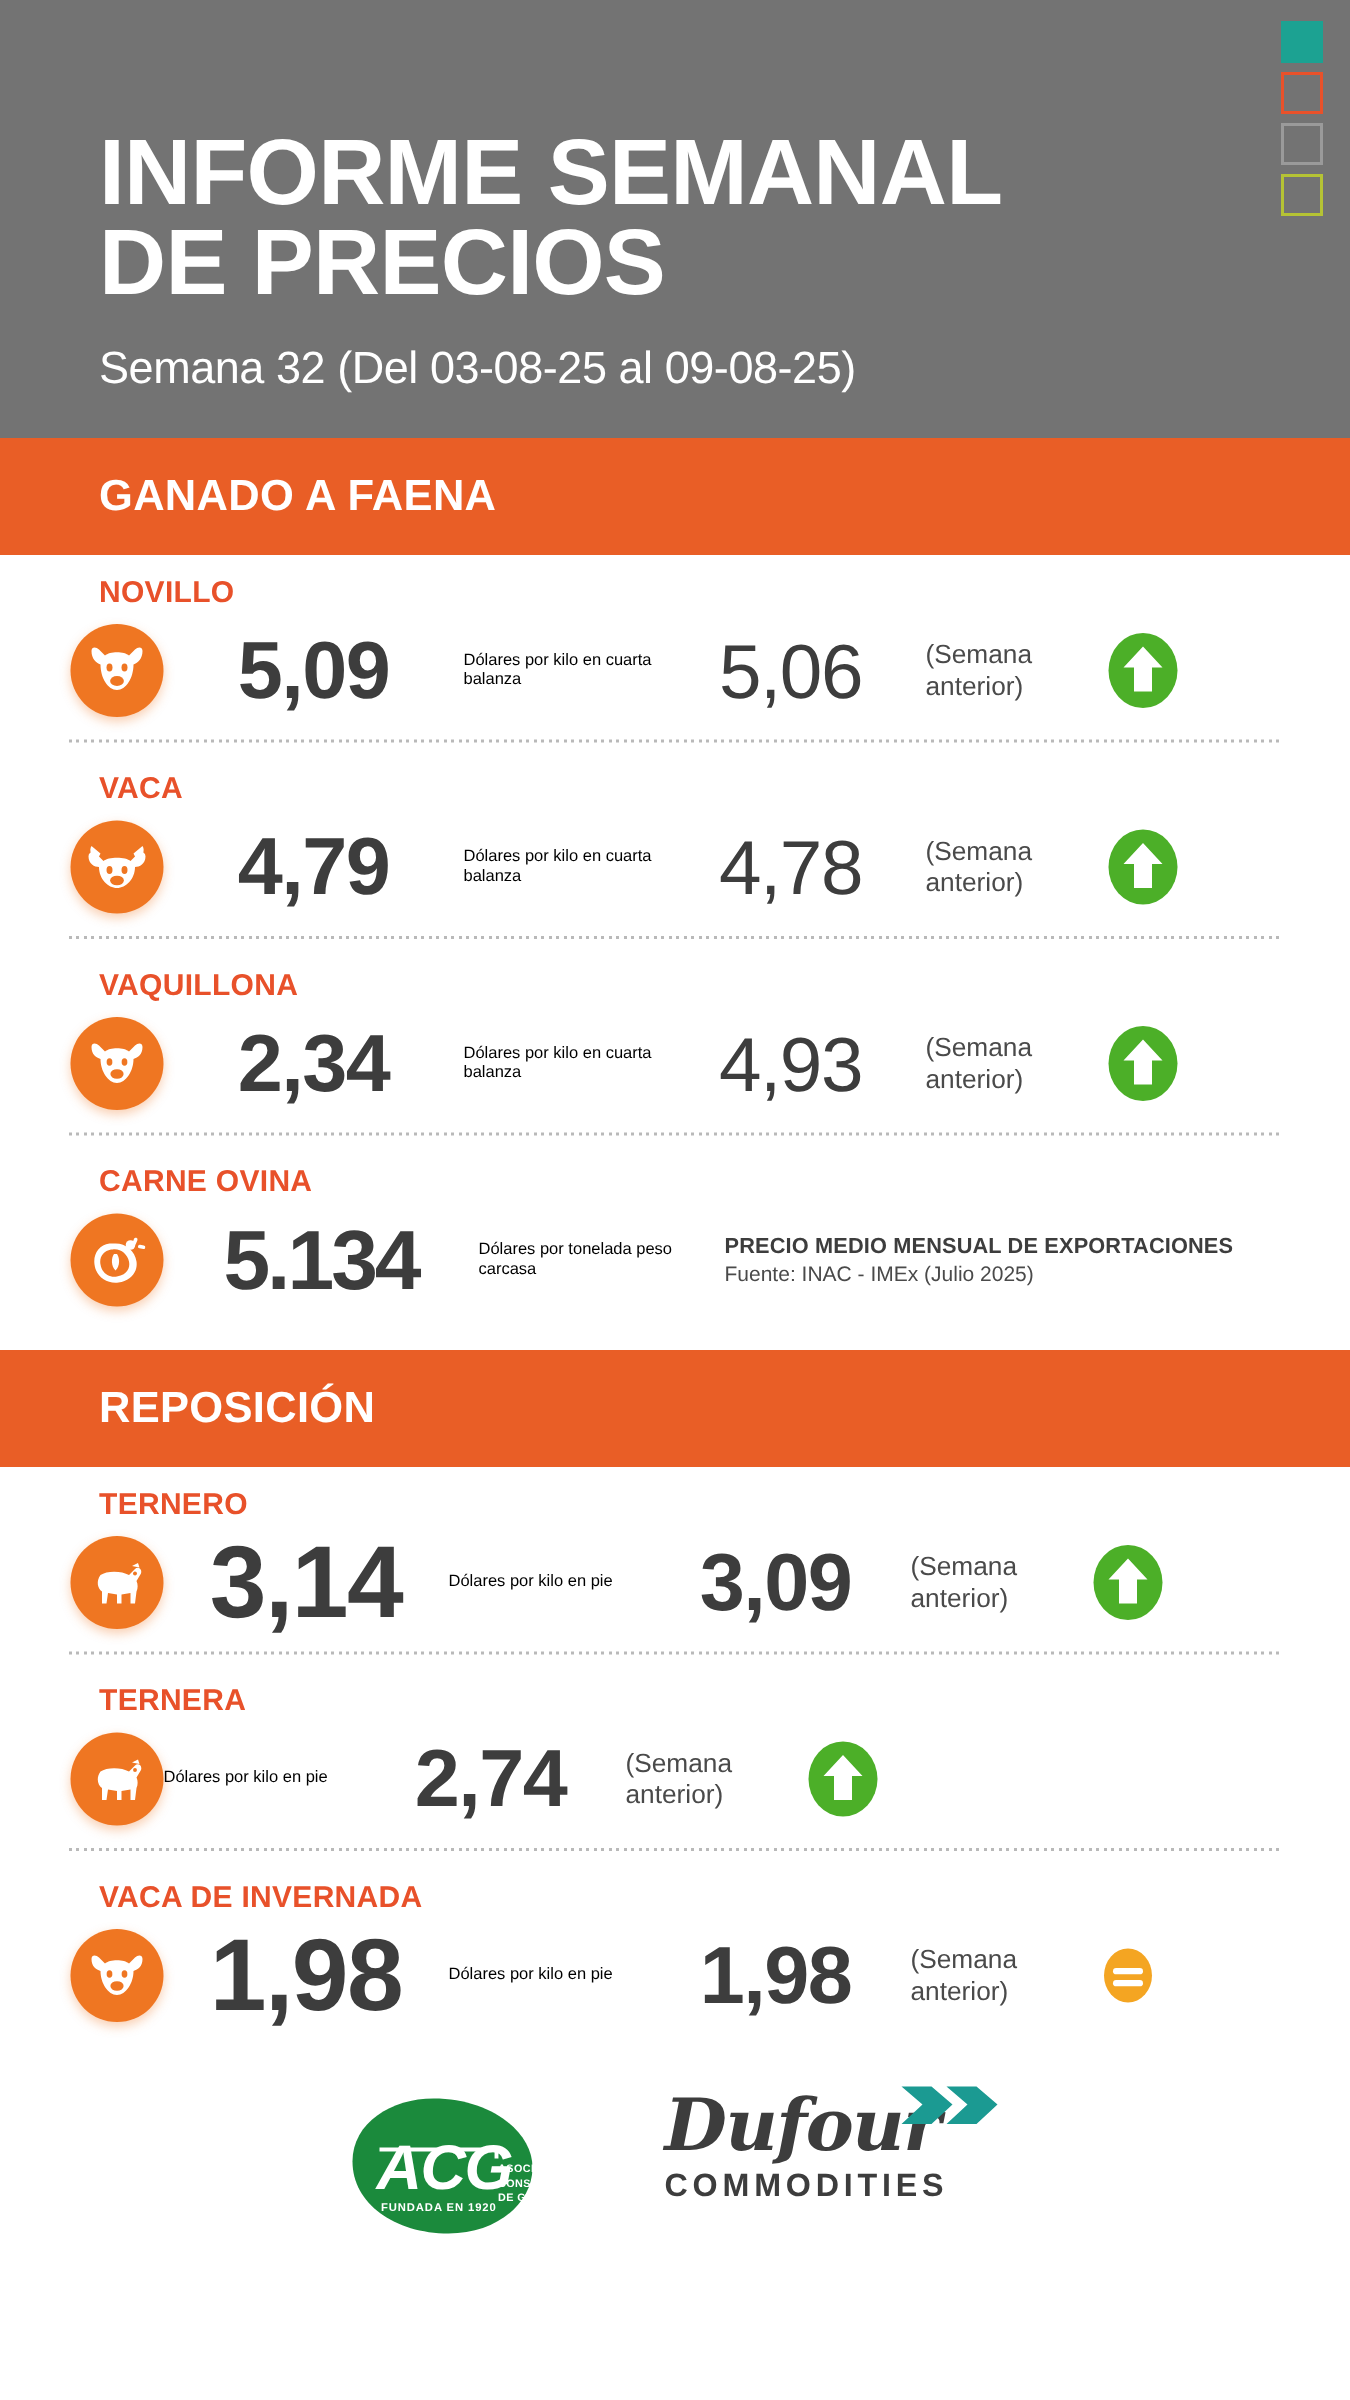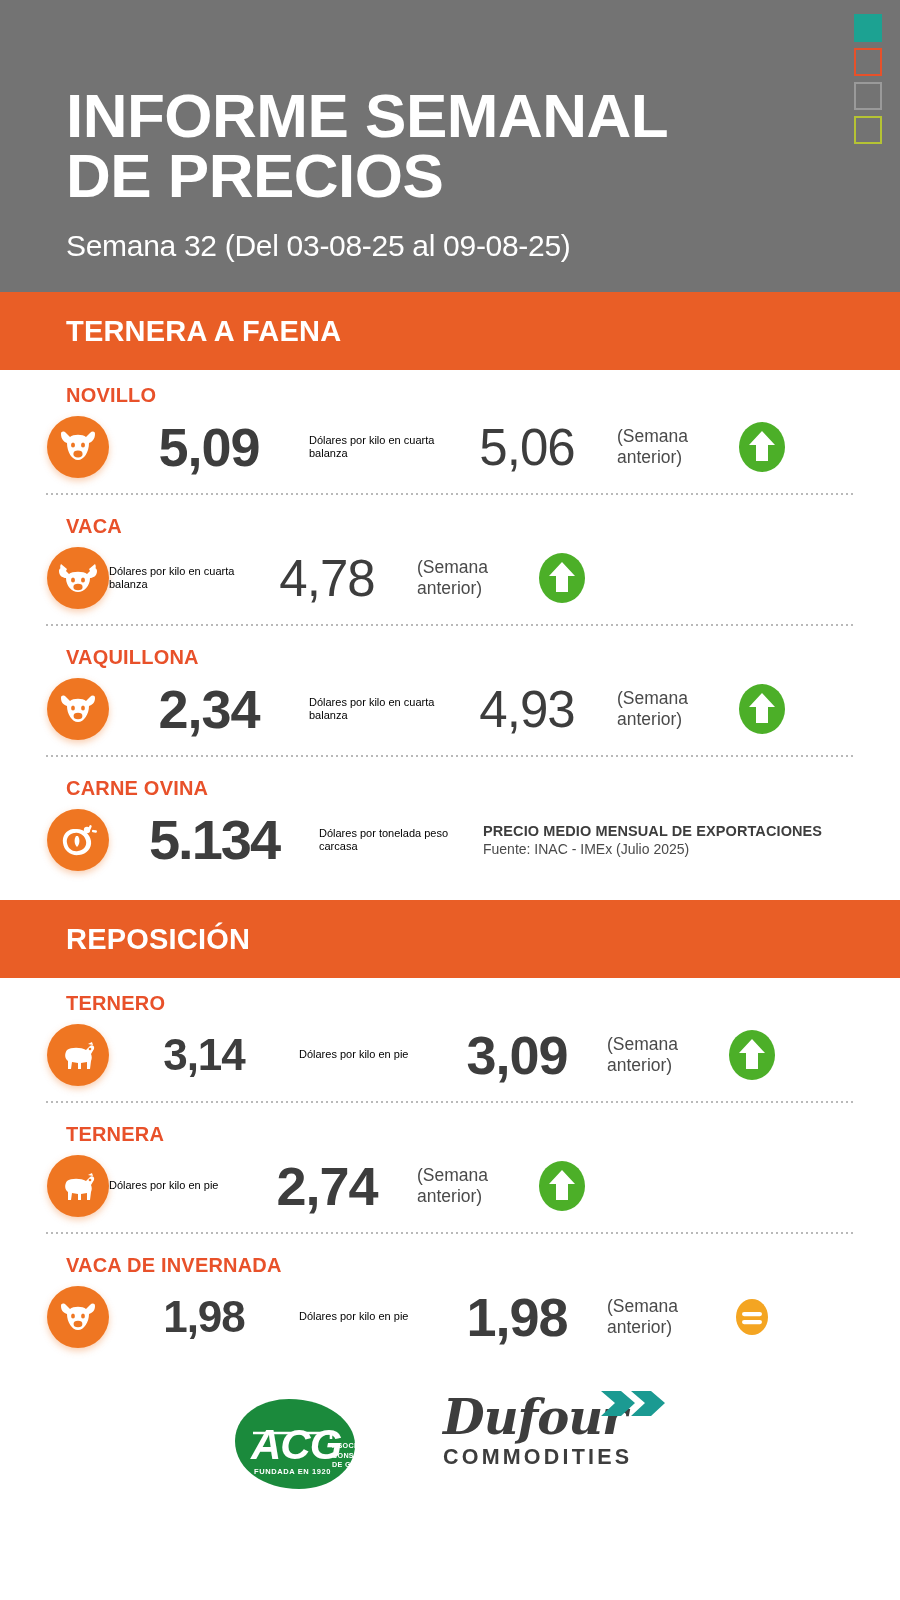--- a/index.html
+++ b/index.html
@@ -155,21 +155,21 @@
     white-space:nowrap;
   }
   .export-note .en-src {
     font-size:14px;
     color:#4a4a4a;
     margin-top:2px;
     white-space:nowrap;
   }
 
   
-  .rep .price-main { width:190px; font-size:44px; }
+  .rep .price-main { width:190px; font-size:68px; }
   .rep .unit-text  { width:128px; flex:0 0 128px; }
   .rep .price-prev { width:180px; font-size:54px; font-weight:bold; }
 
   
   .footer {
     display:flex;
     align-items:center;
     justify-content:center;
     gap:48px;
     padding-top:34px;
@@ -209,21 +209,21 @@
     <div class="swatch sw-lime"></div>
   </div>
   <h1 class="header-title">
     <span>INFORME SEMANAL</span>
     <span class="line2">DE PRECIOS</span>
   </h1>
   <div class="header-sub">Semana 32 (Del 03-08-25 al 09-08-25)</div>
 </div>
 
 <div class="section-banner">
-  <div class="section-banner-title">TERNERA A FAENA</div>
+  <div class="section-banner-title">GANADO A FAENA</div>
 </div>
 
 <div class="rows">
 
   <div class="row">
     <div class="row-label">NOVILLO</div>
     <div class="row-body">
       <div class="icon-badge">
         <svg width="40" height="34" viewBox="0 0 40 34" aria-hidden="true">
           <path fill="#fff" d="M3 4 C3 1 6 1 8 3 L12 7 C15 4 25 4 28 7 L32 3 C34 1 37 1 37 4 C37 9 34 12 31 13 C31 22 26 30 20 30 C14 30 9 22 9 13 C6 12 3 9 3 4 Z"></path>
@@ -251,20 +251,21 @@
     <div class="row-body">
       <div class="icon-badge">
         <svg width="42" height="34" viewBox="0 0 42 34" aria-hidden="true">
           <path fill="#fff" d="M4 3 C2 6 4 11 8 12 L10 8 Z M38 3 C40 6 38 11 34 12 L32 8 Z"></path>
           <path fill="#fff" d="M2 10 C2 7 5 6 7 8 L12 13 C15 10 27 10 30 13 L35 8 C37 6 40 7 40 10 C40 15 36 17 33 17 C33 25 27 31 21 31 C15 31 9 25 9 17 C6 17 2 15 2 10 Z"></path>
           <ellipse cx="16" cy="19" rx="2" ry="2.6" fill="#ef7622"></ellipse>
           <ellipse cx="26" cy="19" rx="2" ry="2.6" fill="#ef7622"></ellipse>
           <ellipse cx="21" cy="26" rx="4.6" ry="3.2" fill="#ef7622"></ellipse>
         </svg>
       </div>
+      <div class="price-main">4,79</div>
       <div class="unit-text">Dólares por kilo en cuarta balanza</div>
       <div class="price-prev">4,78</div>
       <div class="prev-label">(Semana anterior)</div>
       <div class="trend">
         <svg width="54" height="54" viewBox="0 0 54 54" aria-hidden="true">
           <ellipse cx="27" cy="27" rx="23" ry="25" fill="#4caf28"></ellipse>
           <path fill="#fff" d="M27 11 L40 25 L33 25 L33 41 L21 41 L21 25 L14 25 Z"></path>
         </svg>
       </div>
     </div>

